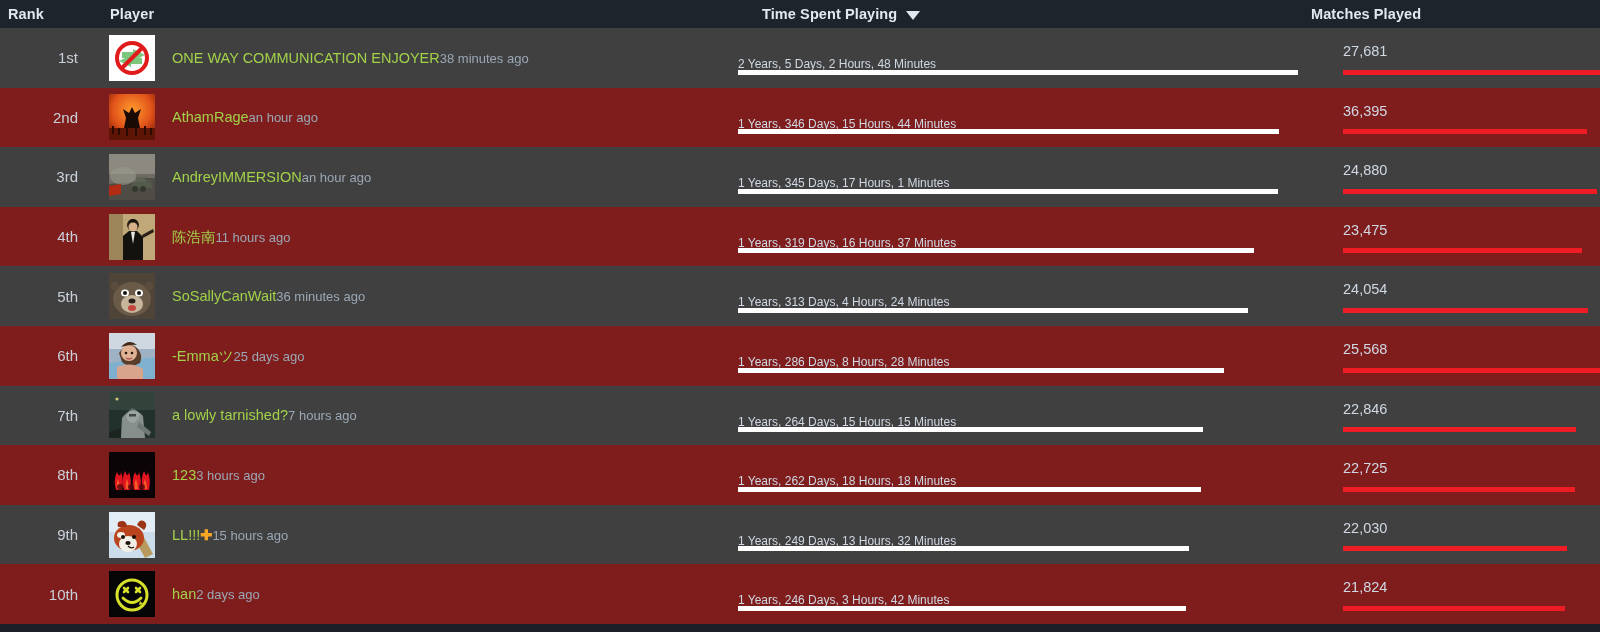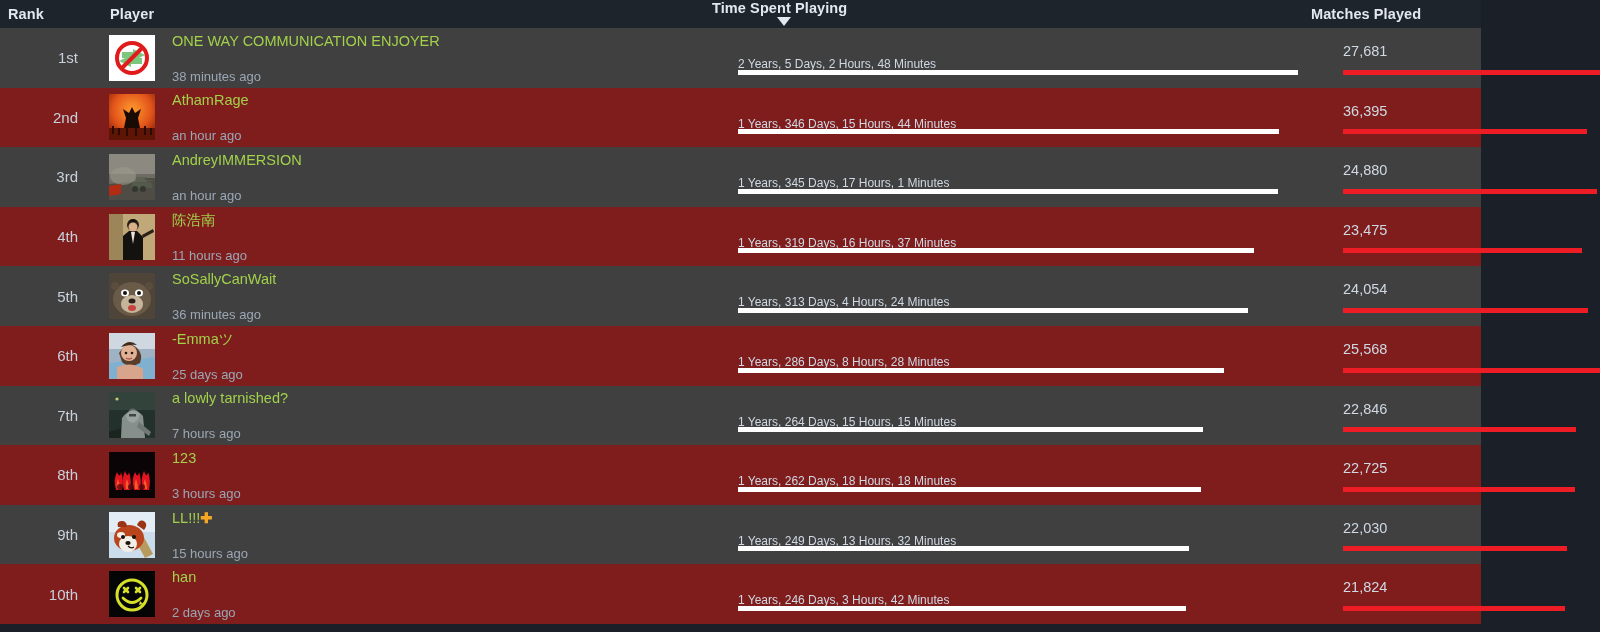--- a/index.html
+++ b/index.html
@@ -2,41 +2,41 @@
 <html><head>
 <meta charset="utf-8">
 <style>
   * { box-sizing: border-box; margin: 0; padding: 0; }
   html, body {
     width: 1600px; height: 632px;
     background: #1b2028;
     font-family: "Liberation Sans", sans-serif;
     overflow: hidden;
   }
-  #board { width: 1481px; height: 632px; position: relative; border-radius: 18px; }
+  #board { width: 1600px; height: 632px; position: relative; border-radius: 18px; }
 
   
   .hdr {
     height: 28px;
     background: #1e242c;
     position: relative;
   }
   .hdr-cell {
     position: absolute;
     top: 0; height: 28px;
     display: flex; align-items: center;
     color: #e3e8ee;
     font-size: 14.5px;
     font-weight: bold;
     letter-spacing: .1px;
     white-space: nowrap;
   }
   .hdr-rank    { left: 8px; }
   .hdr-player  { left: 110px; }
-  .hdr-time    { left: 712px; flex-direction: column; }
+  .hdr-time    { left: 762px; }
   .hdr-matches { left: 1311px; }
   .sort-caret {
     display: inline-block;
     margin-left: 9px;
     width: 0; height: 0;
     border-left: 7px solid transparent;
     border-right: 7px solid transparent;
     border-top: 9px solid #e3e8ee;
     position: relative; top: 1px;
   }
@@ -65,23 +65,22 @@
     width: 46px; height: 46px;
     overflow: hidden;
     background: #11151b;
   }
   .c-avatar svg { display: block; width: 46px; height: 46px; }
 
   .c-player {
     position: absolute;
     left: 172px; top: 50%;
     transform: translateY(-50%);
-    display: flex; flex-direction: column;
+    display: flex; flex-direction: row;
     justify-content: space-between;
-    gap: 17px;
   }
   .pname {
     color: #a2d14a;
     font-size: 14.5px;
     line-height: 18px;
     white-space: nowrap;
   }
   .pname .plus { color: #f5a623; font-weight: bold; }
   .pago {
     color: #9aa7b5;

